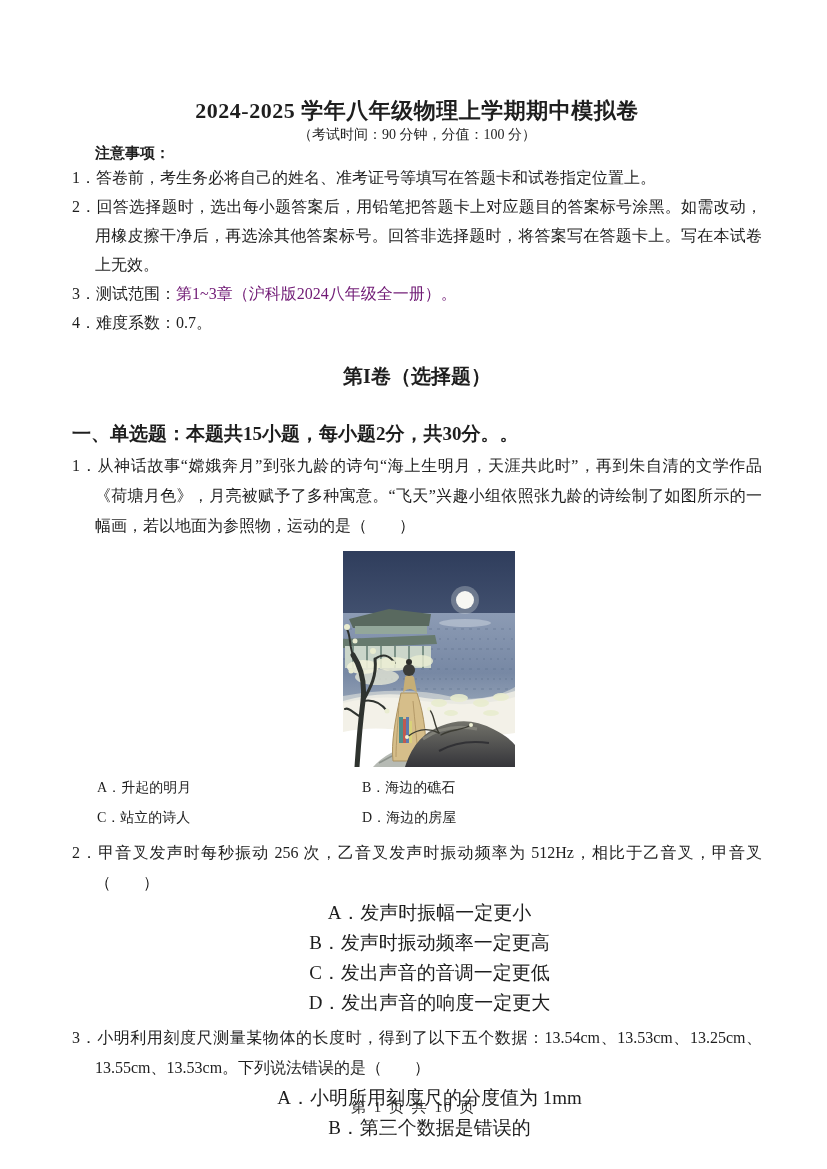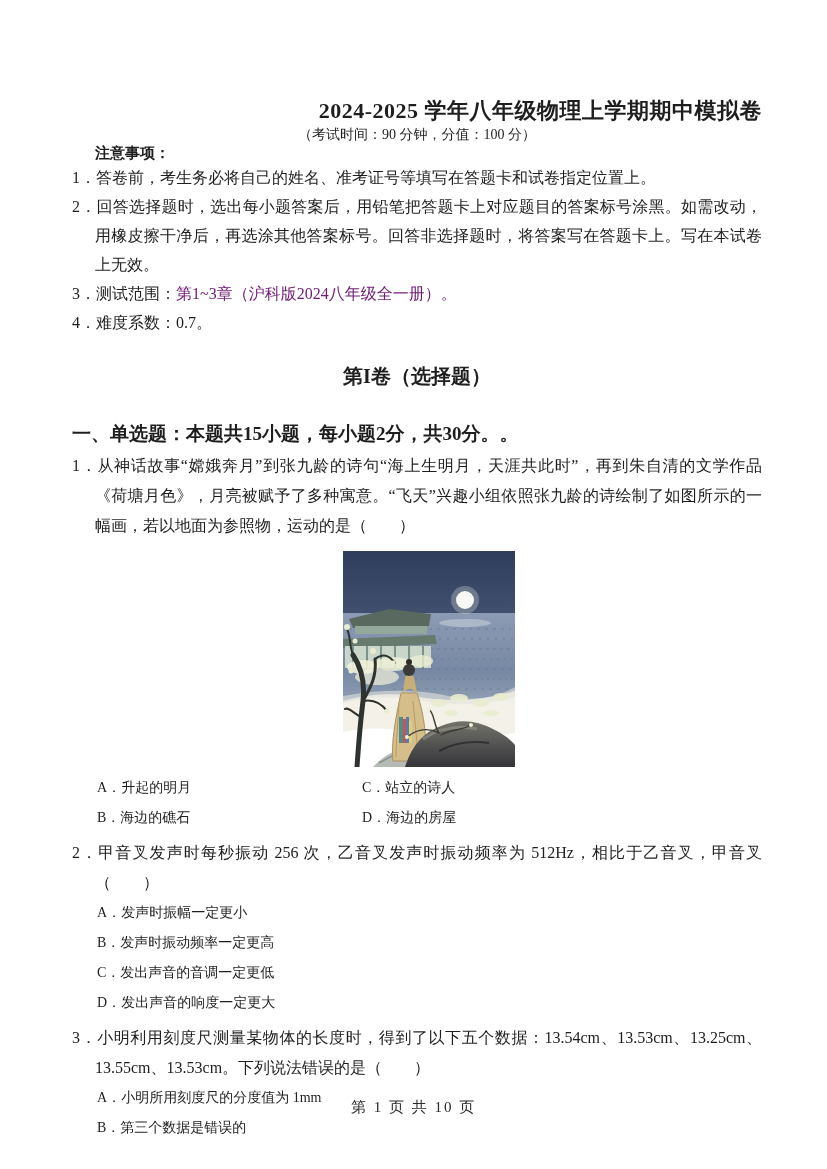--- a/index.html
+++ b/index.html
@@ -9,21 +9,21 @@
     margin: 0 auto;
     background: #ffffff;
     font-family: "Liberation Serif", "DejaVu Serif", serif;
     color: #1e1e1e;
     box-sizing: border-box;
     padding: 0 65px 0 72px;
     overflow: hidden;
   }
   .doc-title {
     margin-top: 96px;
-    text-align: right;
+    text-align: center;
     font-size: 22px;
     font-weight: bold;
     letter-spacing: 0.5px;
   }
   .doc-subtitle {
     text-align: center;
     font-size: 14px;
   }
   .notice-heading {
     margin-left: 23px;
@@ -55,22 +55,23 @@
   .figure-wrap { margin: 10px 0 2px 271px; }
   .opt-grid {
     display: grid;
     grid-template-columns: 265px 1fr;
     padding-left: 25px;
     font-size: 14px;
     line-height: 30px;
   }
   .opt-list {
     padding-left: 25px;
-    font-size: 14px;
+    font-size: 19px;
     line-height: 30px;
+    text-align: center;
   }
   .page-footer {
     position: absolute;
     left: 0; top: 1098px;
     width: 100%;
     text-align: center;
     font-size: 15px;
     letter-spacing: 2px;
     color: #2a2a2a;
   }
@@ -222,22 +223,22 @@
       <g fill="#eff1d5">
         <circle cx="64" cy="186" r="2"></circle>
           <circle cx="86" cy="158" r="2"></circle>
           <circle cx="128" cy="174" r="2"></circle>
       </g>
     </svg>
   </div>
 
   <div class="opt-grid">
     <div><span>A．</span><span>升起的明月</span></div>
+    <div><span>B．</span><span>海边的礁石</span></div>
     <div><span>C．</span><span>站立的诗人</span></div>
-    <div><span>B．</span><span>海边的礁石</span></div>
     <div><span>D．</span><span>海边的房屋</span></div>
   </div>
 
   <div class="para q-para question">
     <span>2．</span><span>甲音叉发声时每秒振动 256 次，乙音叉发声时振动频率为 512Hz，相比于乙音叉，甲音叉（　　）</span>
   </div>
   <div class="opt-list">
     <div><span>A．</span><span>发声时振幅一定更小</span></div>
     <div><span>B．</span><span>发声时振动频率一定更高</span></div>
     <div><span>C．</span><span>发出声音的音调一定更低</span></div>

